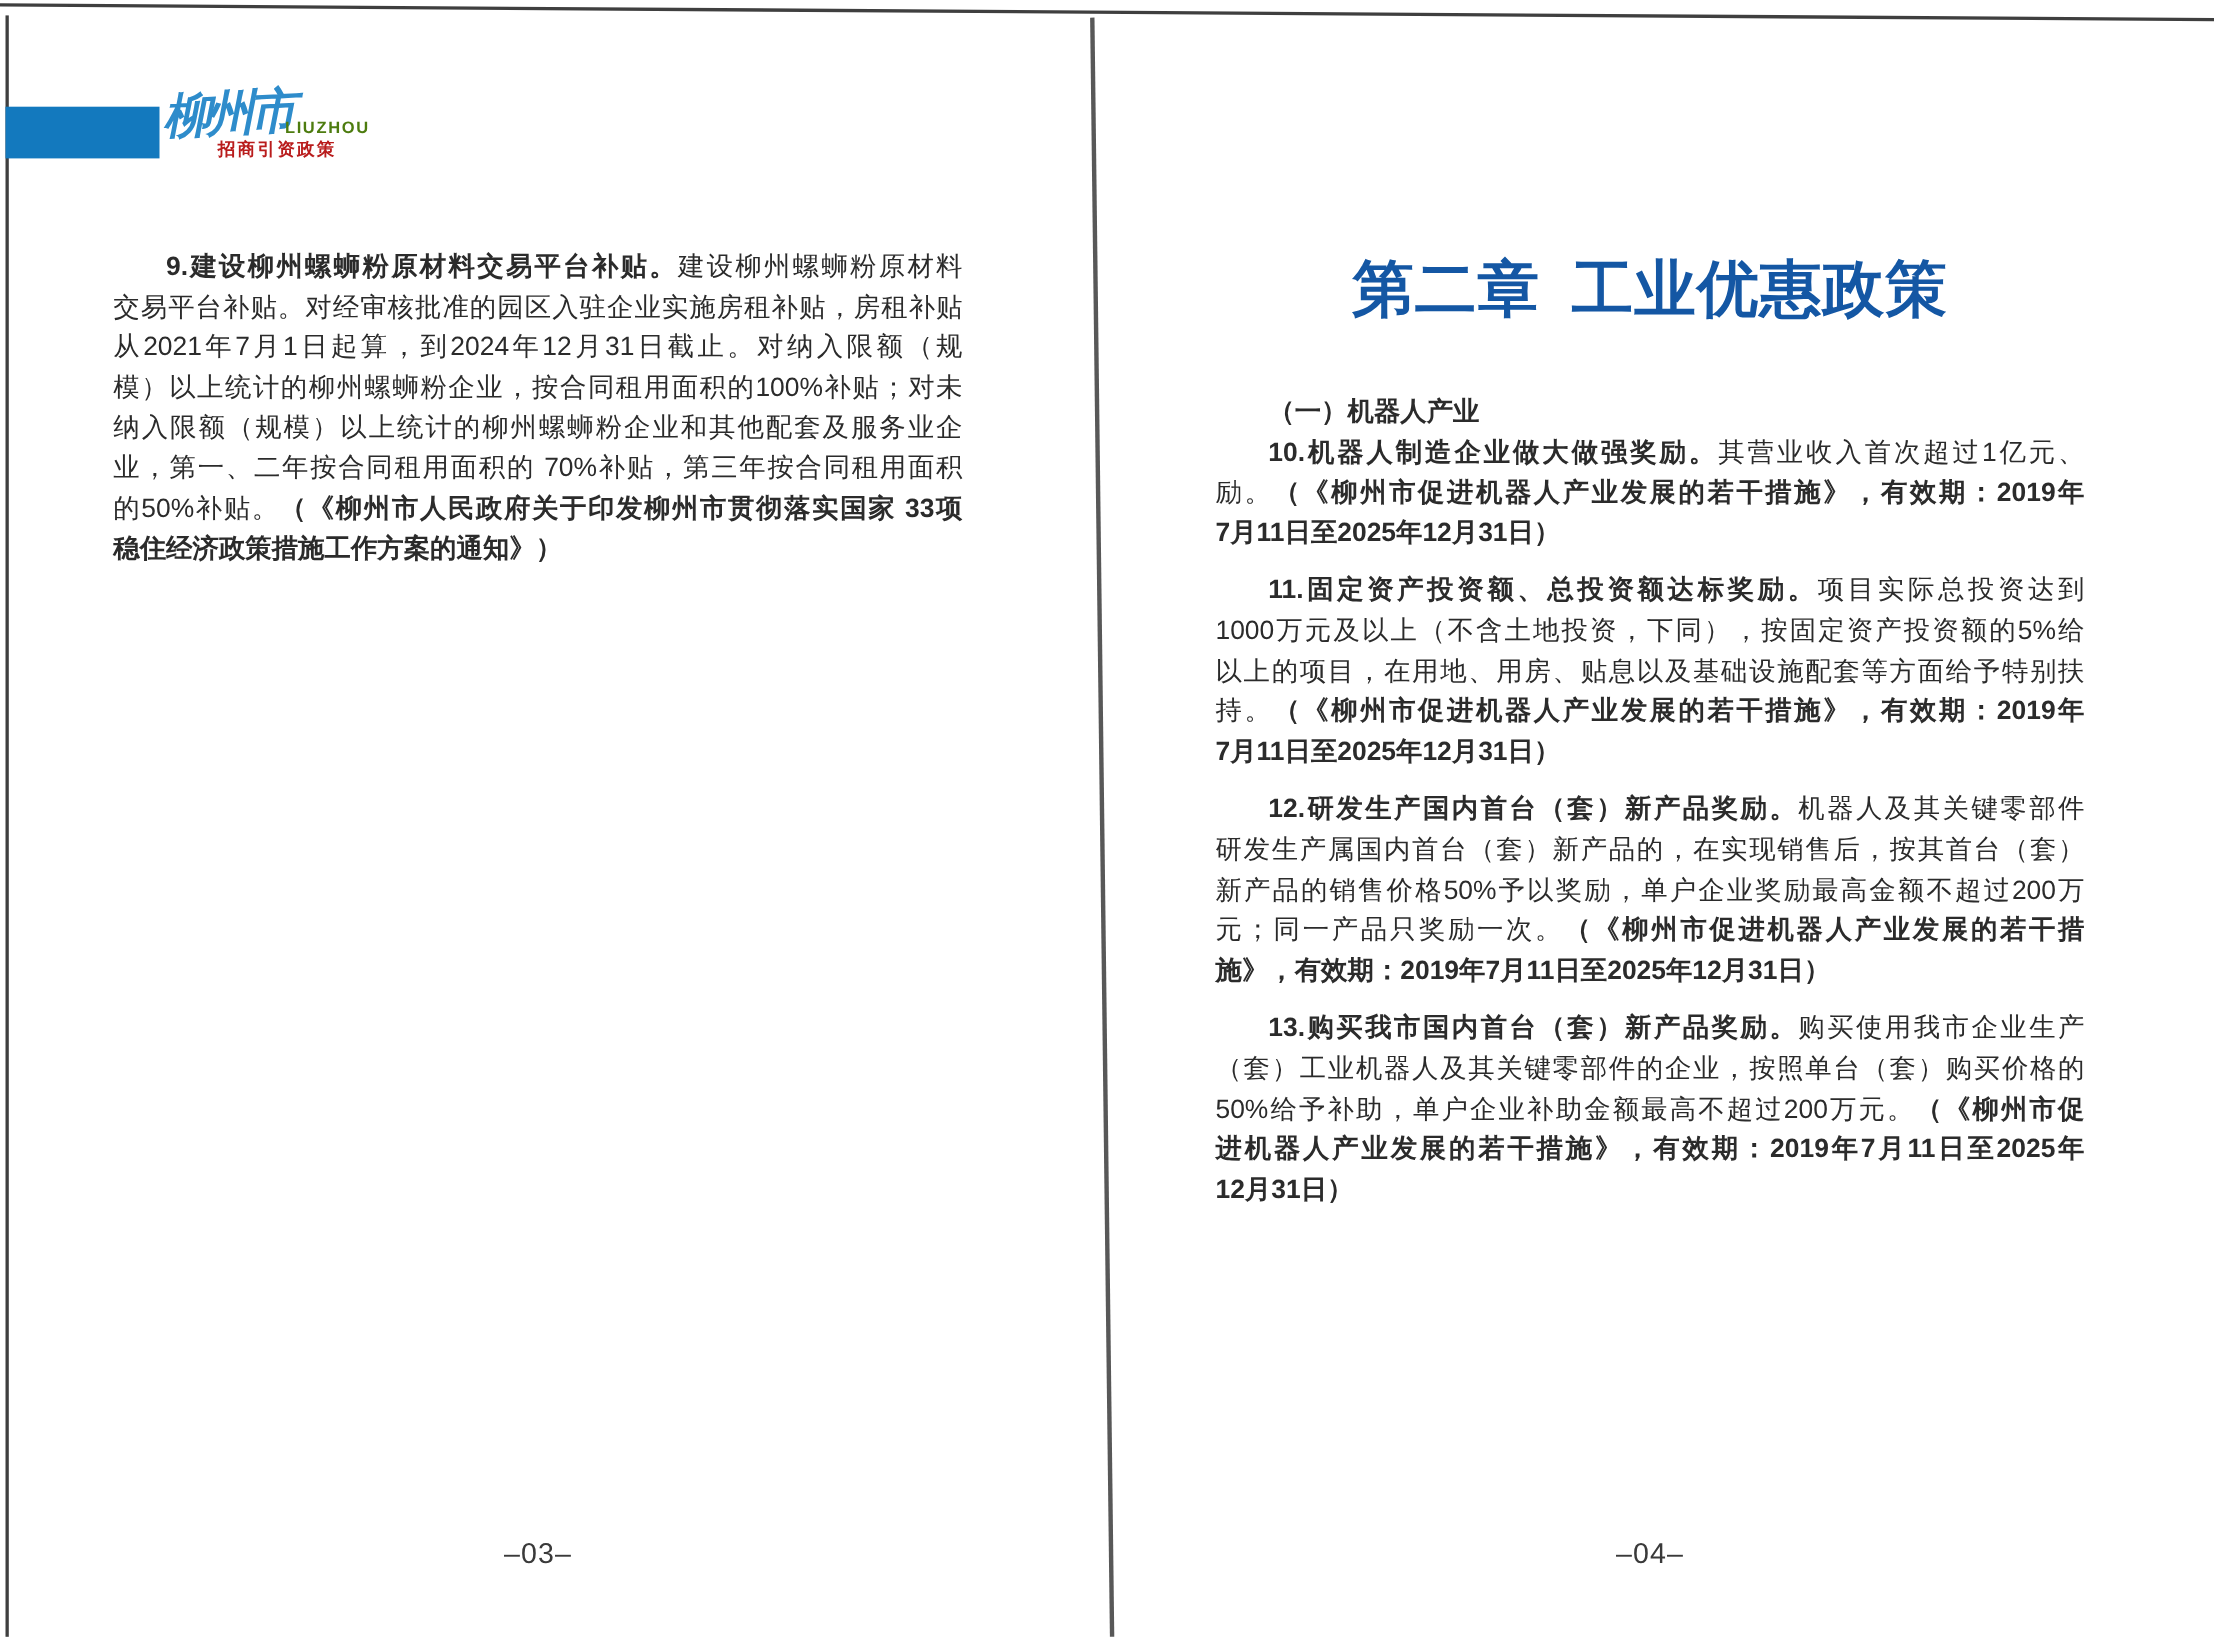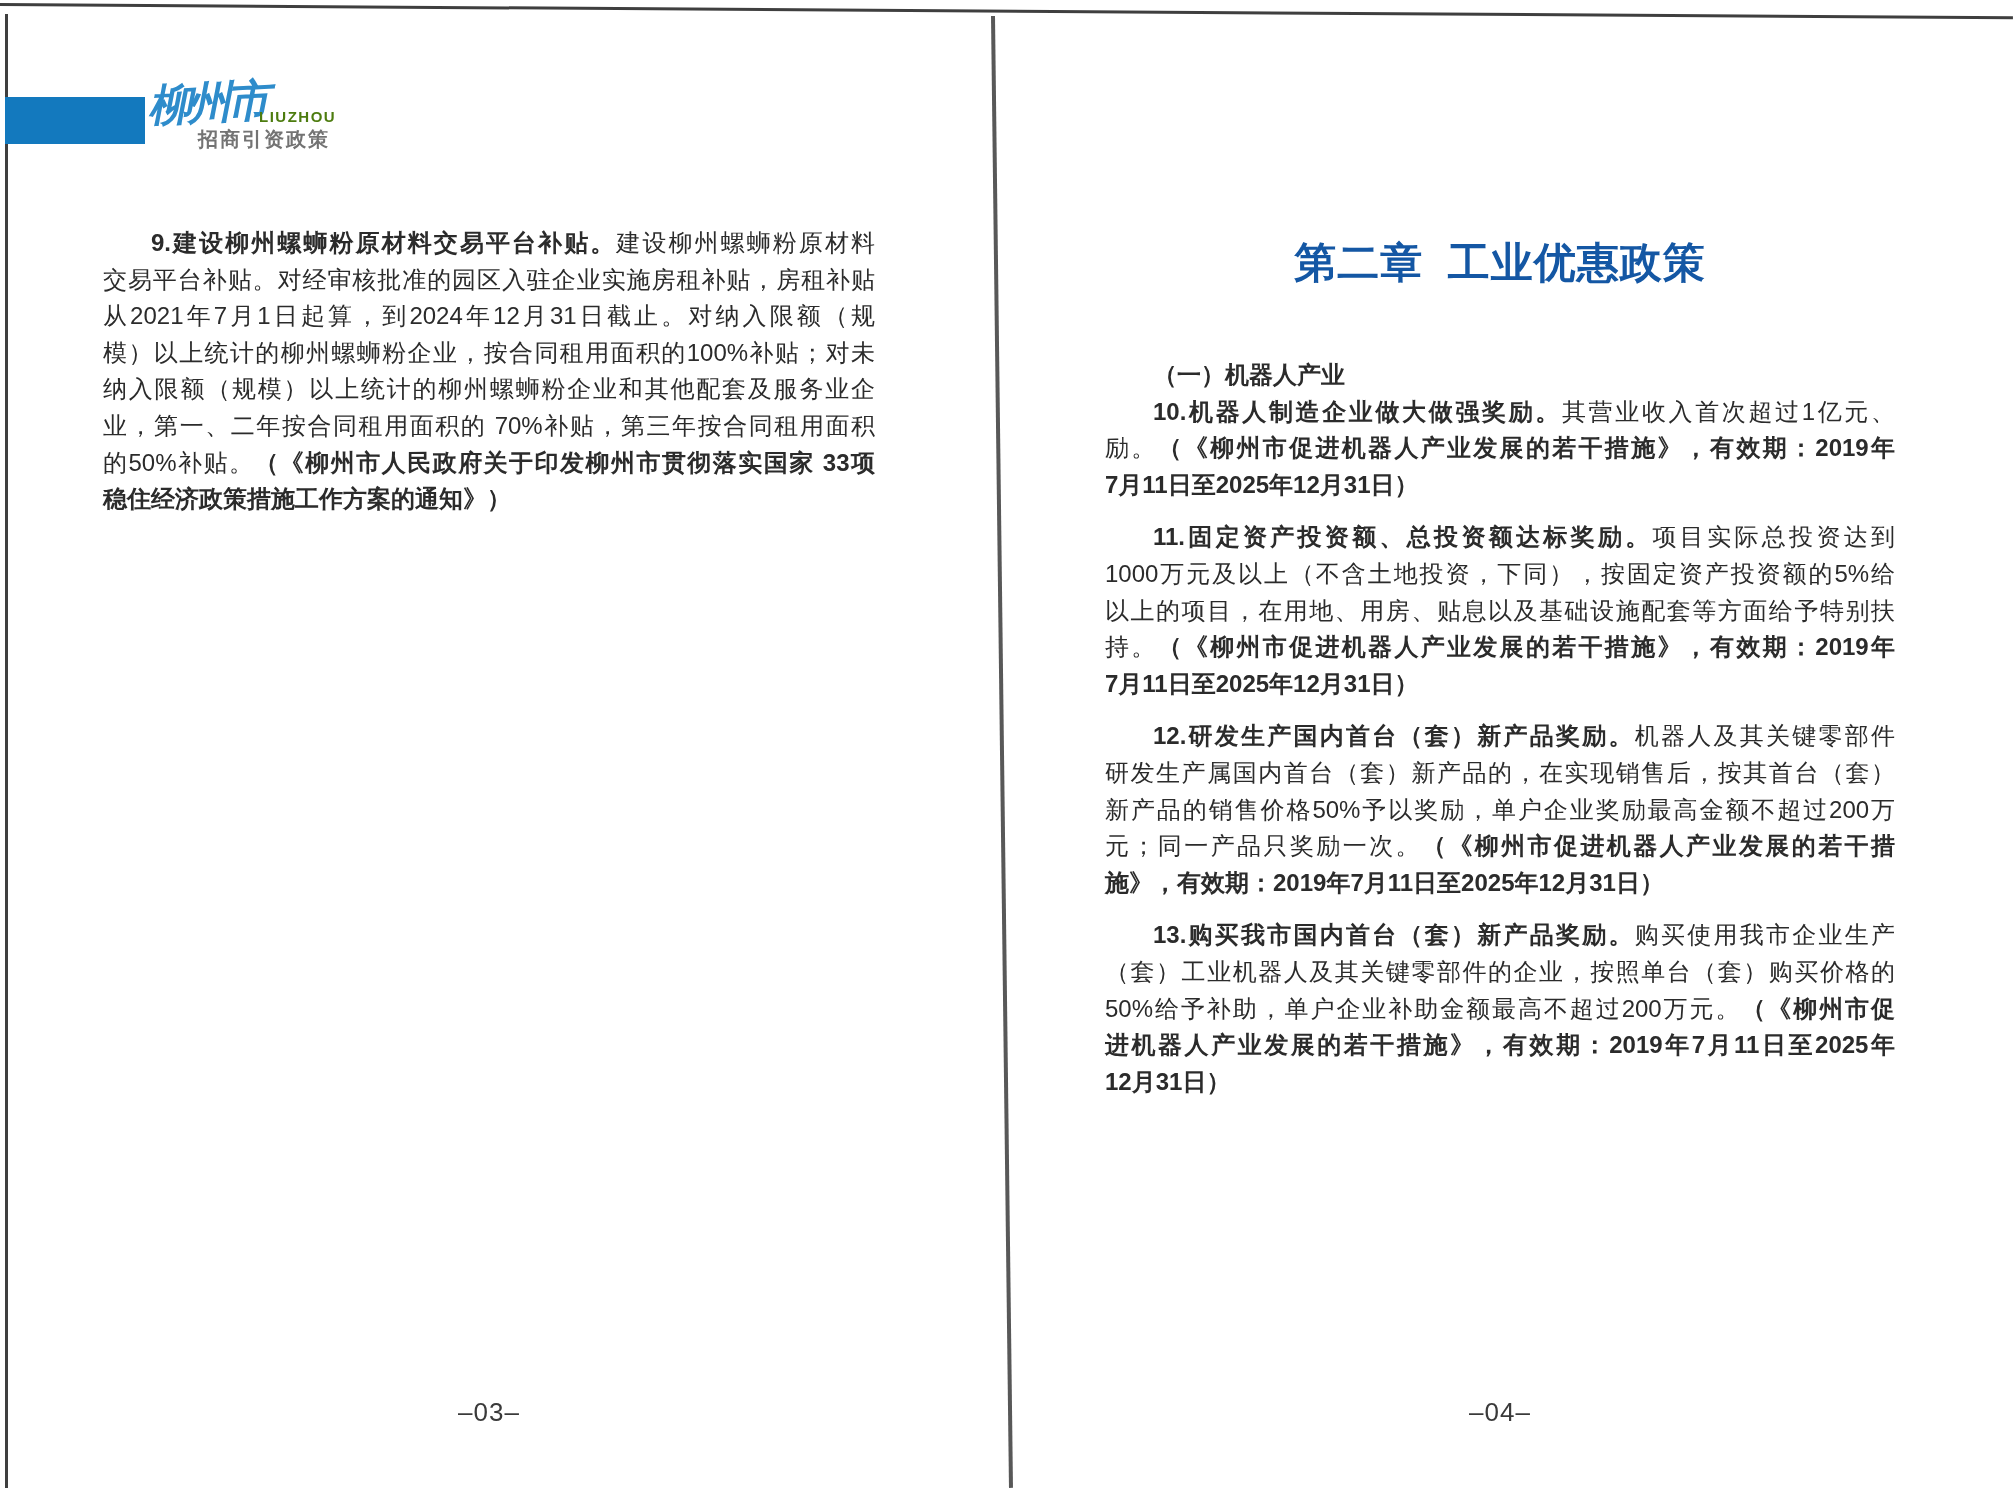--- a/index.html
+++ b/index.html
@@ -14,34 +14,34 @@
   .page-divider{position:absolute;left:991px;top:16px;width:4px;height:1472px;background:#585858;
     transform:rotate(-0.7deg);transform-origin:top center;}
   
   .logo-bar{position:absolute;left:5px;top:97px;width:140px;height:47px;background:#1379BE;}
   .logo-script{position:absolute;left:148px;top:82px;font-family:"Liberation Serif",serif;
     font-style:italic;font-weight:700;font-size:44px;letter-spacing:-5px;color:#2E8CCB;
     transform:rotate(-3deg);white-space:nowrap;line-height:1;}
   .logo-latin{position:absolute;left:259px;top:109px;font-size:15px;font-weight:700;
     letter-spacing:1.5px;color:#4d7c0f;line-height:1;}
   .logo-sub{position:absolute;left:198px;top:129px;font-family:"Liberation Serif",serif;
-    font-size:20px;font-weight:700;letter-spacing:2px;color:#737373;line-height:1;white-space:nowrap;}
+    font-size:16px;font-weight:700;letter-spacing:2px;color:#b91c1c;line-height:1;white-space:nowrap;}
   
   .textblock{position:absolute;font-size:24px;line-height:36.6px;color:#2b2b2b;}
   #left-text{left:103px;top:225px;width:772px;}
   #right-text{left:1105px;top:357px;width:790px;}
   .para + .para{margin-top:16px;}
   .line{height:36.6px;line-height:36.6px;white-space:normal;}
   .line.just{text-align:justify;text-align-last:justify;}
   .line.indent{text-indent:48px;}
   .bold{font-weight:700;}
   .section-heading{font-weight:700;text-indent:48px;height:36.6px;line-height:36.6px;}
   
   .chapter-title{position:absolute;left:1105px;top:240px;width:790px;text-align:center;
-    font-size:42px;line-height:46px;font-weight:700;color:#1457A4;word-spacing:12px;
+    font-size:56px;line-height:46px;font-weight:700;color:#1457A4;word-spacing:12px;
     letter-spacing:1px;white-space:nowrap;}
   
   .page-footer{position:absolute;top:1394px;font-size:26px;line-height:36px;color:#3a3a3a;
     text-align:center;letter-spacing:1px;}
   #footer-left{left:103px;width:772px;}
   #footer-right{left:1105px;width:790px;}
 </style>
 </head>
 <body>
 

